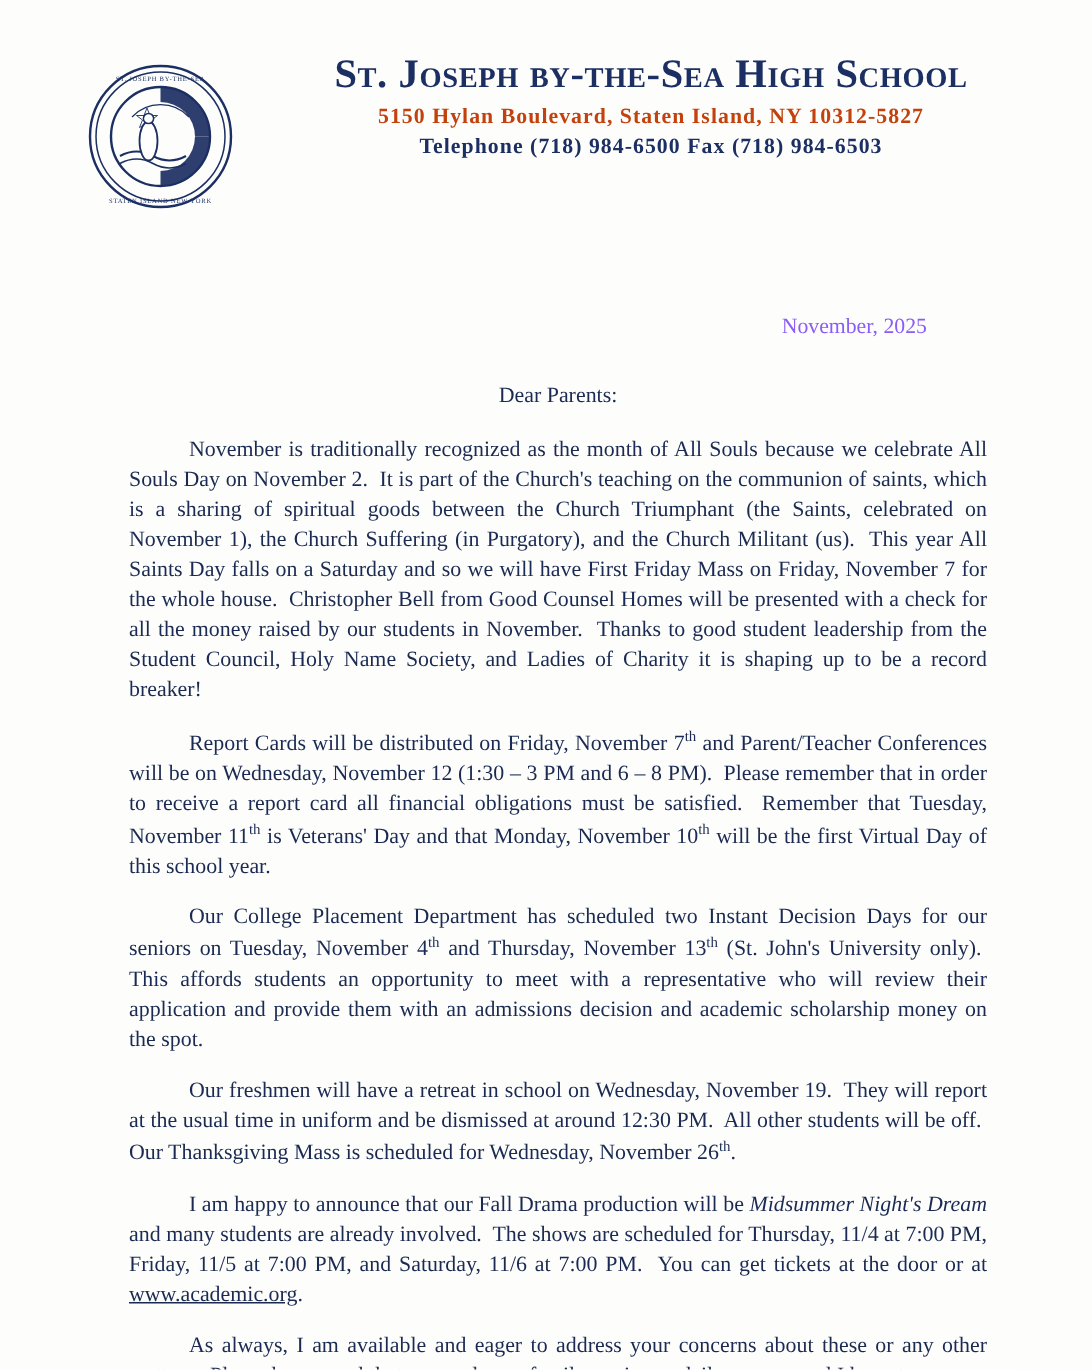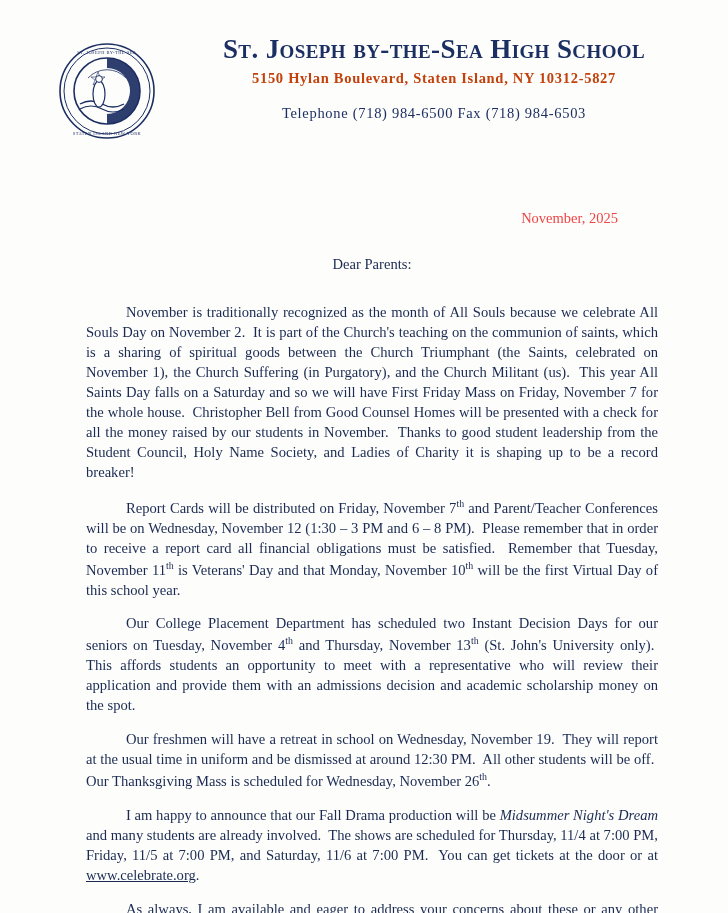--- a/index.html
+++ b/index.html
@@ -53,52 +53,52 @@
   .address-line {
     font-family: "Liberation Serif", serif;
     font-weight: bold;
     color: #c2410c;
     font-size: 14.5px;
     letter-spacing: 0.7px;
     margin-top: 5px;
   }
   .phone-line {
     font-family: "Liberation Serif", serif;
-    font-weight: normal;
+    font-weight: bold;
     color: #1c2f63;
     font-size: 14.5px;
     letter-spacing: 0.7px;
-    margin-top: 18px;
+    margin-top: 3px;
   }
 
   
   .date-line {
     text-align: right;
     padding-right: 110px;
     margin-top: 56px;
     font-size: 14.5px;
-    color: #ef4444;
+    color: #8b5cf6;
     margin-left: 20px;
   }
   .content {
     margin: 0 70px 0 86px;
     font-size: 14.6px;
     line-height: 1.37;
     text-align: justify;
     color: #1a2a52;
   }
   .salutation {
     margin-top: 28px;
     text-align: center;
   }
   p.para {
     margin: 14px 0 0 0;
     text-indent: 40px;
   }
-  p.para.first { margin-top: 28px; }
+  p.para.first { margin-top: 16px; }
   sup { font-size: 0.68em; vertical-align: super; }
   .italic { font-style: italic; }
   .weblink {
     color: #1a2a52;
     text-decoration: underline;
   }
 </style>
 </head>
 <body>
 
@@ -165,21 +165,21 @@
     <p class="para">
       Our freshmen will have a retreat in school on Wednesday, November 19.&nbsp; They will report at the
       usual time in uniform and be dismissed at around 12:30 PM.&nbsp; All other students will be off.&nbsp; Our
       Thanksgiving Mass is scheduled for Wednesday, November 26<sup>th</sup>.
     </p>
 
     <p class="para">
       I am happy to announce that our Fall Drama production will be <span class="italic">Midsummer Night's Dream</span> and
       many students are already involved.&nbsp; The shows are scheduled for Thursday, 11/4 at 7:00 PM, Friday,
       11/5 at 7:00 PM, and Saturday, 11/6 at 7:00 PM.&nbsp; You can get tickets at the door or at
-      <a class="weblink" href="#">www.celebrate.org</a>.
+      <a class="weblink" href="#">www.academic.org</a>.
     </p>
 
     <p class="para">
       As always, I am available and eager to address your concerns about these or any other matters.&nbsp;
       Please be assured that you and your family are in my daily prayers and I hope to see you during the month
       of November.
     </p>
 
   </div>
 </div>

